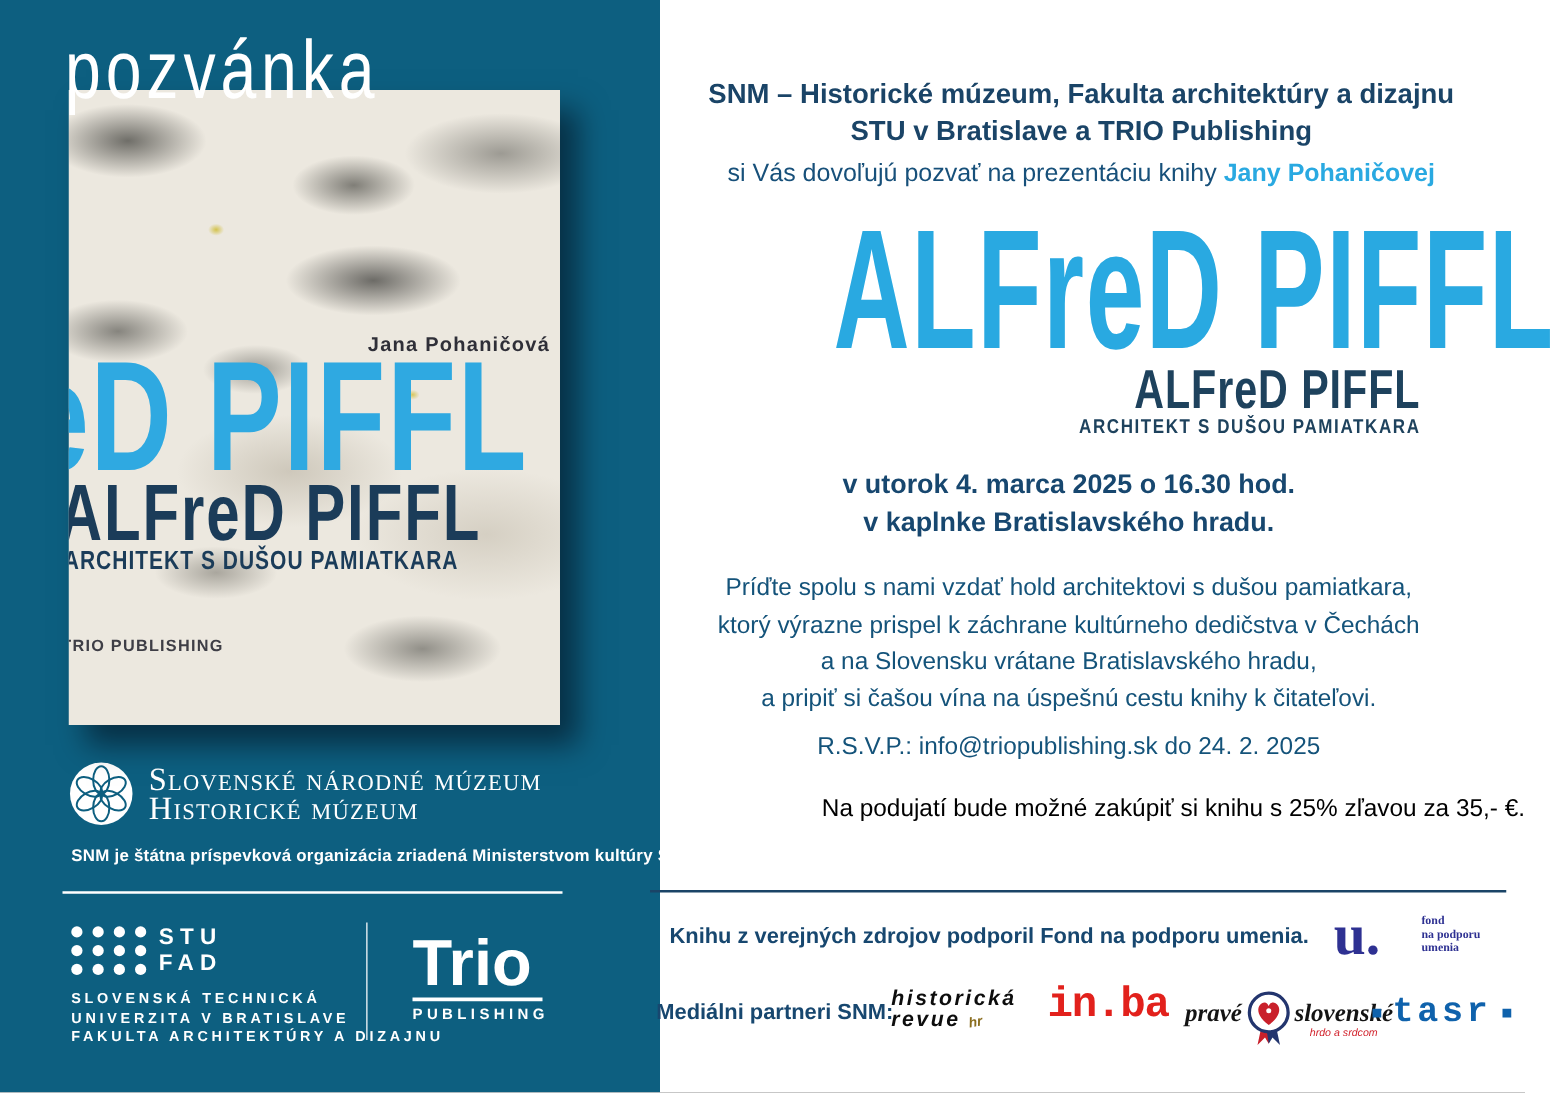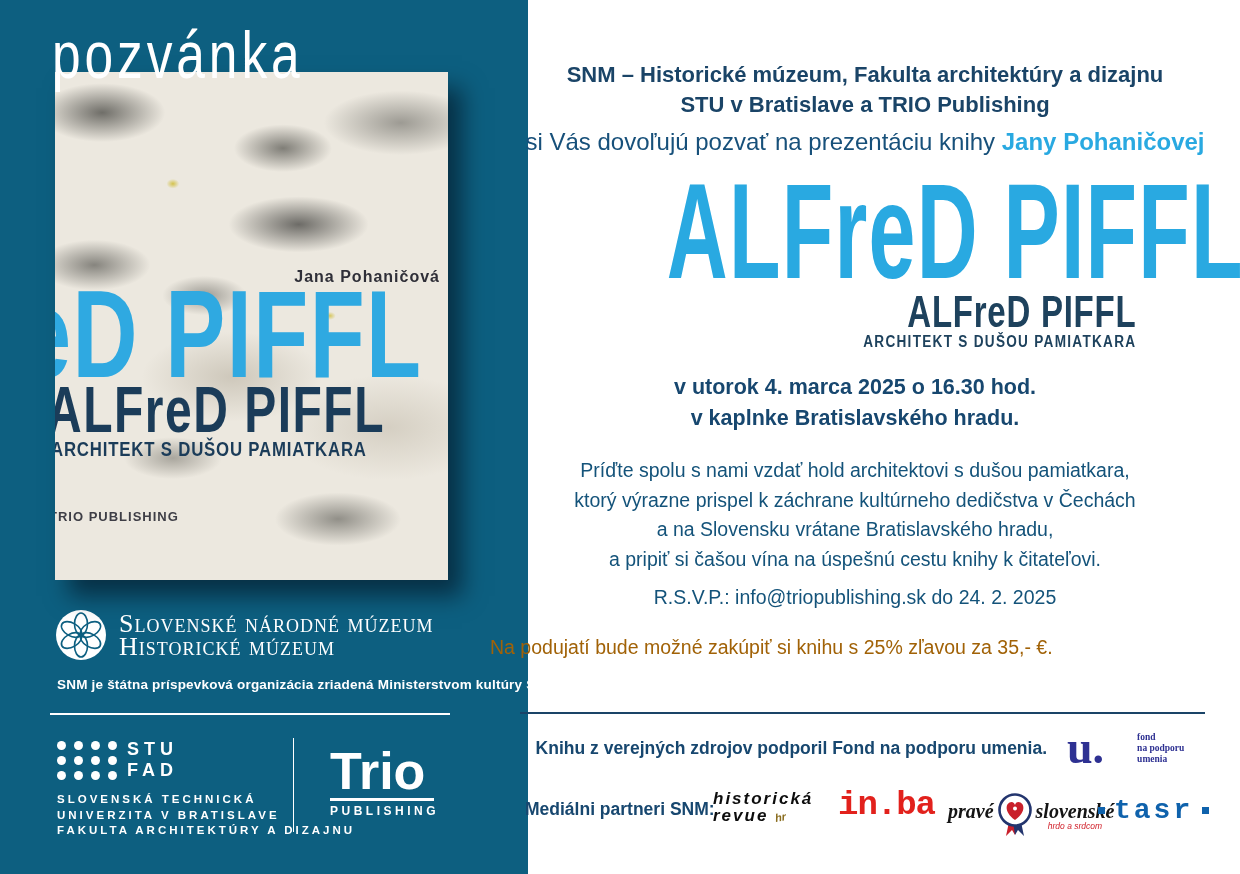--- a/index.html
+++ b/index.html
@@ -63,42 +63,42 @@
             line-height:15.5px;letter-spacing:3px;white-space:nowrap;}
   .v-divider{position:absolute;left:293px;top:738px;height:94px;border-left:1px solid #ffffff;}
   .trio-logo{position:absolute;left:330px;top:746px;color:#ffffff;}
   .trio-name{font-size:52px;line-height:50px;font-weight:bold;letter-spacing:0;}
   .trio-bar{width:104px;border-top:3px solid #ffffff;margin:2px 0 3px 0;}
   .trio-sub{font-size:12px;font-weight:bold;letter-spacing:3.5px;}
 
   
   .rp-header{position:absolute;left:490px;top:60px;width:750px;text-align:center;color:#1a4467;}
   .rp-h1{font-size:22px;font-weight:bold;line-height:30px;}
-  .rp-h3{font-size:24px;margin-top:8px;color:#17507a;}
+  .rp-h3{font-size:20px;margin-top:8px;color:#17507a;}
   .rp-h3 .author{color:#29a9e1;font-weight:bold;}
 
   .big-title{position:absolute;left:490px;top:163px;width:728px;text-align:center;
              font-size:136px;line-height:1;font-weight:bold;color:#29a9e1;white-space:nowrap;}
   .big-title .cx{transform:scaleX(0.62);transform-origin:center;letter-spacing:2px;}
 
   .small-title{position:absolute;right:104px;top:290px;text-align:right;
              font-size:44px;line-height:1;font-weight:bold;color:#1e425d;white-space:nowrap;}
   .small-title .cx{transform:scaleX(0.75);transform-origin:right;letter-spacing:1px;}
   .small-subtitle{position:absolute;right:104px;top:333px;text-align:right;font-size:16px;
              font-weight:bold;color:#1e425d;text-transform:uppercase;white-space:nowrap;}
   .small-subtitle .cx{transform:scaleX(0.85);transform-origin:right;letter-spacing:1.5px;}
 
   .when-block{position:absolute;left:490px;top:372px;width:730px;text-align:center;
              color:#17476f;font-size:21.5px;font-weight:bold;line-height:31px;}
   .body-block{position:absolute;left:490px;top:456px;width:730px;text-align:center;
              color:#14537a;font-size:19.5px;line-height:29.5px;}
   .rsvp-line{position:absolute;left:490px;top:586px;width:730px;text-align:center;
              color:#14537a;font-size:19.5px;}
-  .buy-line{position:absolute;left:490px;top:636px;width:730px;text-align:left;
-             color:#a16207;font-size:19.5px;}
+  .buy-line{position:absolute;left:490px;top:636px;width:730px;text-align:right;
+             color:#000000;font-size:19.5px;}
   .right-hr{position:absolute;left:520px;top:712px;width:685px;border-top:2px solid #1a4467;}
 
   .funding-row{position:absolute;left:490px;top:722px;width:740px;height:52px;display:flex;
              align-items:center;justify-content:center;gap:20px;}
   .funding-text{color:#17476f;font-size:17.5px;font-weight:bold;}
   .fond-logo{display:flex;align-items:center;gap:8px;color:#2e3192;}
   .fond-u{font-family:"Liberation Serif",serif;font-weight:bold;font-size:46px;line-height:40px;}
   .fond-lines{font-family:"Liberation Serif",serif;font-weight:bold;font-size:9.5px;line-height:11px;margin-left:25px;}
 
   .partners-label{position:absolute;left:525px;top:799px;color:#17476f;font-size:17.5px;font-weight:bold;}

